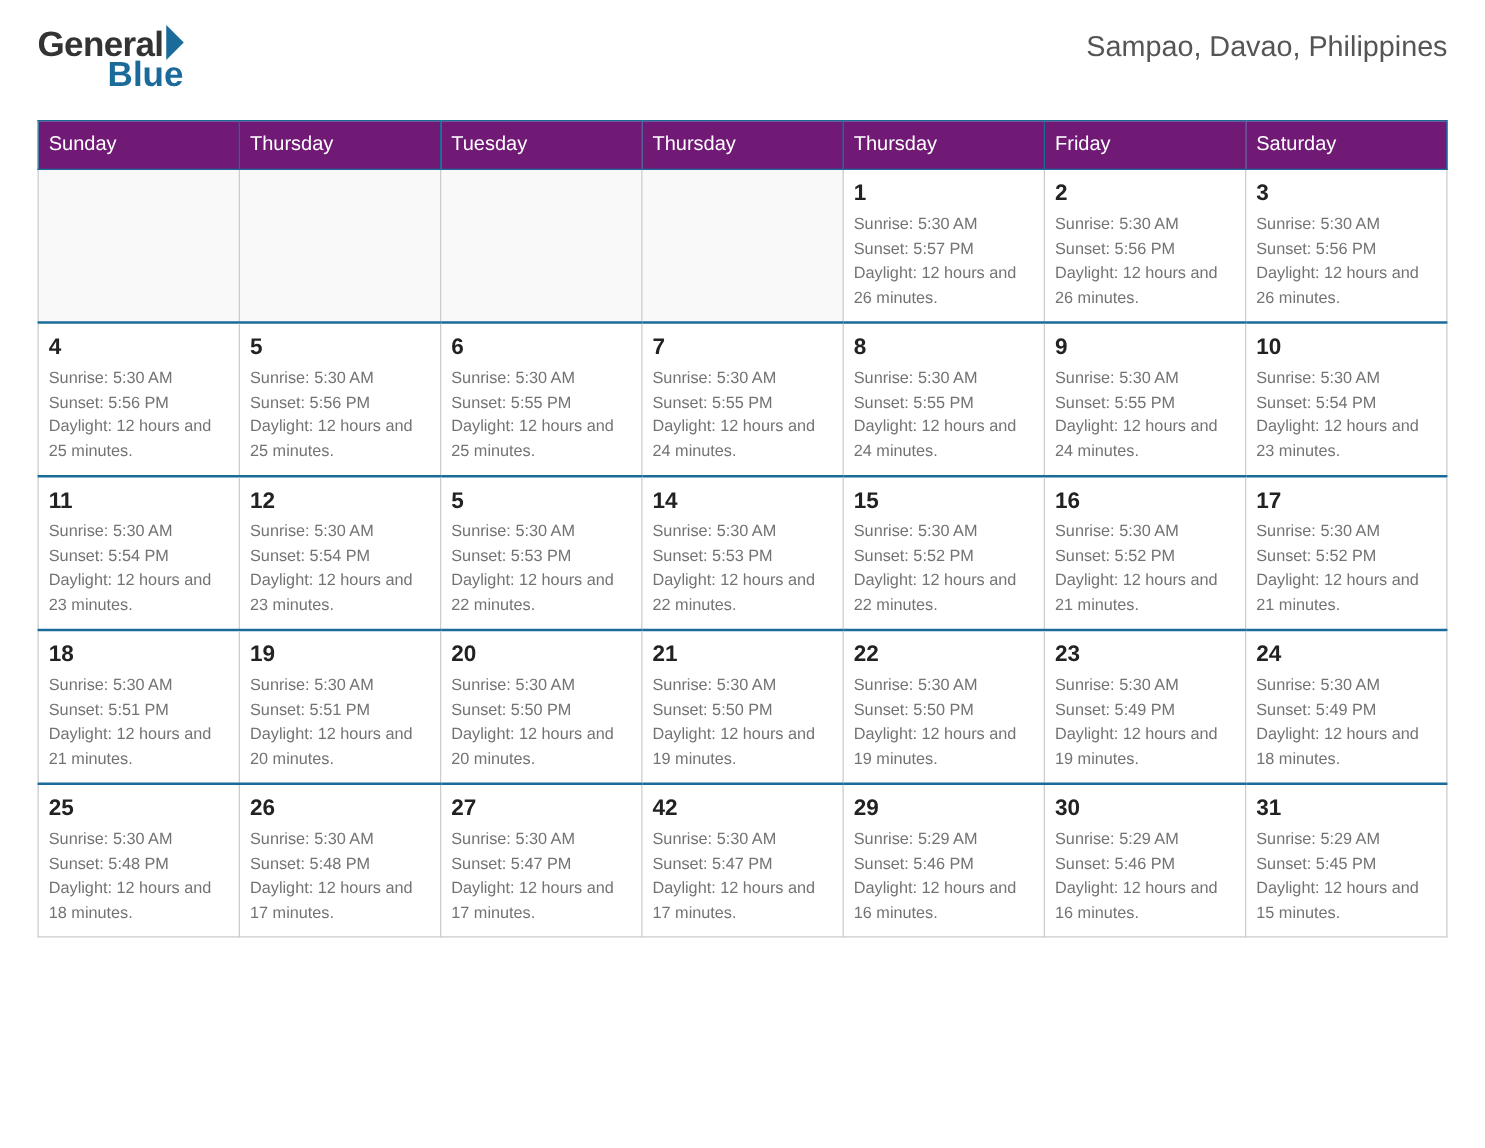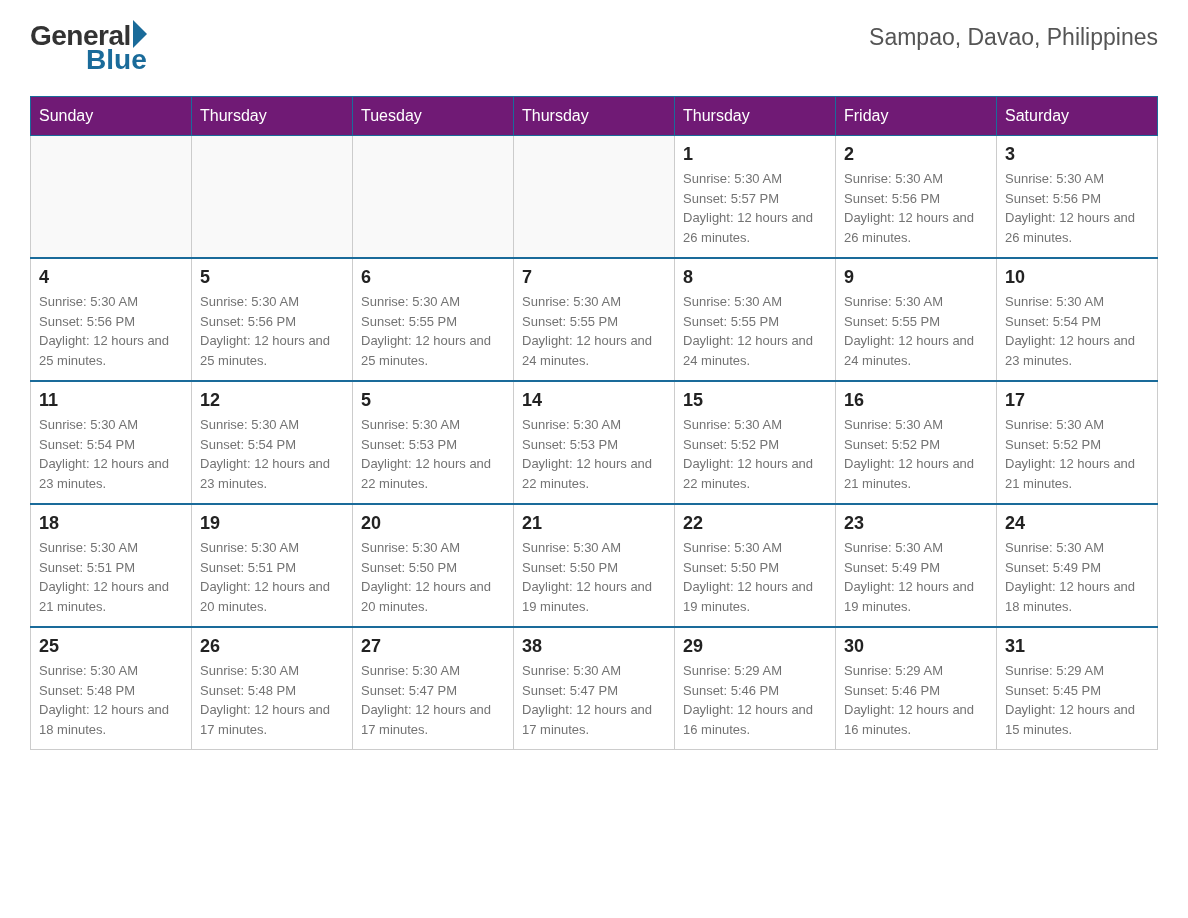--- a/index.html
+++ b/index.html
@@ -247,21 +247,21 @@
         </td>
         <td>
           <span class="day-num">26</span>
           <div class="day-info">Sunrise: 5:30 AM<br>Sunset: 5:48 PM<br>Daylight: 12 hours and 17 minutes.</div>
         </td>
         <td>
           <span class="day-num">27</span>
           <div class="day-info">Sunrise: 5:30 AM<br>Sunset: 5:47 PM<br>Daylight: 12 hours and 17 minutes.</div>
         </td>
         <td>
-          <span class="day-num">38</span>
+          <span class="day-num">42</span>
           <div class="day-info">Sunrise: 5:30 AM<br>Sunset: 5:47 PM<br>Daylight: 12 hours and 17 minutes.</div>
         </td>
         <td>
           <span class="day-num">29</span>
           <div class="day-info">Sunrise: 5:29 AM<br>Sunset: 5:46 PM<br>Daylight: 12 hours and 16 minutes.</div>
         </td>
         <td>
           <span class="day-num">30</span>
           <div class="day-info">Sunrise: 5:29 AM<br>Sunset: 5:46 PM<br>Daylight: 12 hours and 16 minutes.</div>
         </td>

